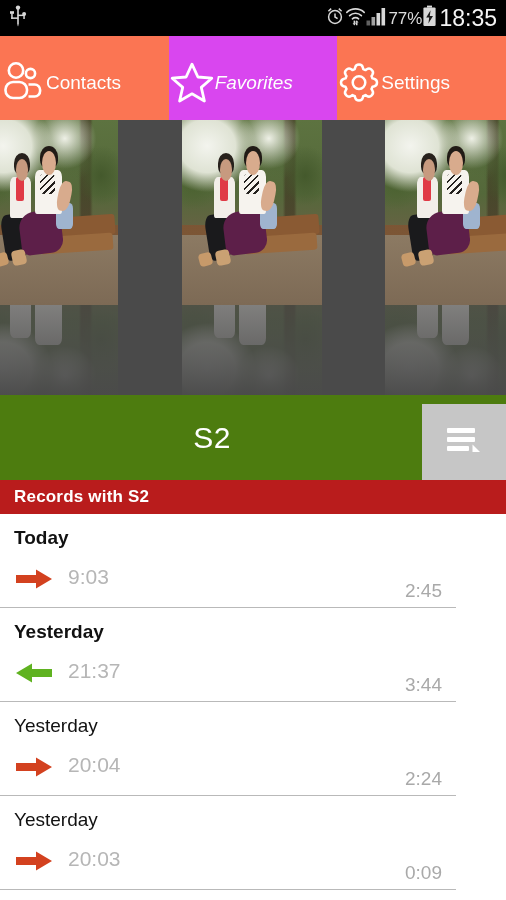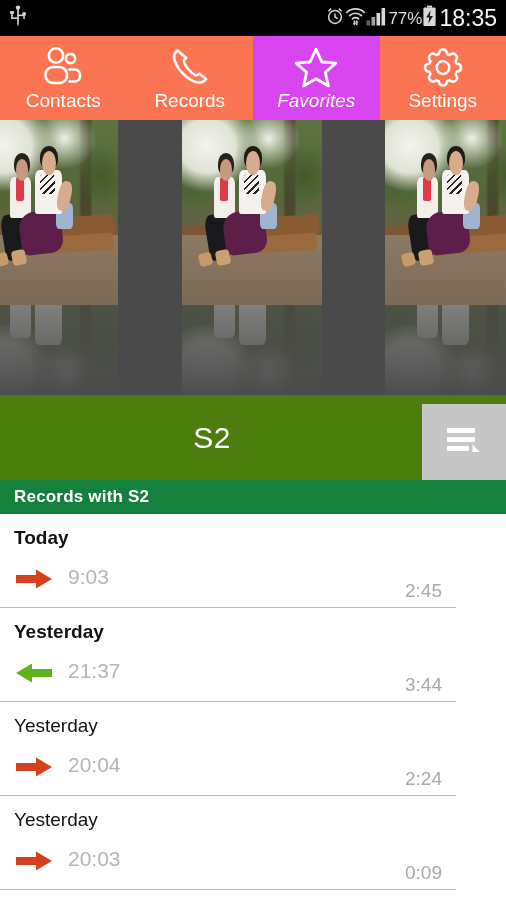--- a/index.html
+++ b/index.html
@@ -22,21 +22,21 @@
   .sb-ico{display:block;}
   .sb-batt-pct{font-size:17px;letter-spacing:0px;color:#dcdcdc;line-height:1;}
   .sb-clock{font-size:23px;color:#f5f5f5;line-height:1;letter-spacing:0px;margin-left:2px;}
 
   
   .tabbar{
     position:absolute;left:0;top:36px;width:506px;height:84px;
     background:#fb7553;display:flex;
   }
   .tab{
-    flex:1 1 0;display:flex;flex-direction:column;align-items:center;
+    flex:1 1 0;display:flex;flex-direction:row;align-items:center;
     justify-content:flex-start;padding-top:8px;position:relative;
   }
   .tab.active{background:#d946ef;font-style:italic;}
   .tab-ico{height:46px;display:flex;align-items:center;justify-content:center;}
   .tab-label{
     font-size:19px;color:#ffffff;line-height:1;margin-top:1px;
     text-shadow:0 0 1px rgba(0,0,0,.06);
   }
 
   
@@ -115,21 +115,21 @@
     color:#ffffff;font-size:30px;letter-spacing:.5px;
   }
   .menu-btn{
     position:absolute;right:0;top:9px;width:84px;height:76px;
     background:#c6c6c6;display:flex;align-items:center;justify-content:center;
   }
 
   
   .sect{
     position:absolute;left:0;top:480px;width:506px;height:34px;
-    background:#15803d;display:flex;align-items:center;
+    background:#b91c1c;display:flex;align-items:center;
   }
   .sect-label{
     color:#ffffff;font-size:17px;font-weight:bold;padding-left:14px;letter-spacing:.2px;
   }
 
   
   .list{position:absolute;left:0;top:514px;width:456px;height:386px;background:#ffffff;}
   .rec{position:relative;height:94px;box-sizing:border-box;border-bottom:1px solid #b9b9b9;}
   .rec-day{
     position:absolute;left:14px;top:13px;font-size:19px;color:#111111;
@@ -223,28 +223,20 @@
             <circle cx="16" cy="9.5" r="7.2"></circle>
             <circle cx="30.5" cy="12.5" r="4.6"></circle>
             <rect x="5.5" y="21" width="21.5" height="16" rx="7.6"></rect>
             <path d="M28.5 23.5h6.2a5.4 5.4 0 0 1 5.4 5.4v1.2a5.4 5.4 0 0 1-5.4 5.4h-6.2"></path>
           </g>
         </svg>
       </span>
       <span class="tab-label">Contacts</span>
     </div>
 
-    <div class="tab">
-      <span class="tab-ico">
-        <svg width="44" height="42" viewBox="0 0 44 42">
-          <path d="M9.5 4.5c-3.4 2.4-4.3 6.1-2.6 10.6 1.9 5.2 6.1 11 11.3 15.4 5.1 4.3 10.2 6.4 14.3 6 2.4-.3 4.3-1.5 5.6-3.6l-6.6-5.2c-1.4 1.6-2.9 2-4.6 1.1-2-1-4.8-3.4-7-6.1-2.1-2.6-3.6-5.3-3.8-7.1-.2-1.6.4-2.8 2.1-3.7z" fill="none" stroke="#ffffff" stroke-width="2.6" stroke-linejoin="round"></path>
-        </svg>
-      </span>
-      <span class="tab-label">Records</span>
-    </div>
 
     <div class="tab active">
       <span class="tab-ico">
         <svg width="46" height="42" viewBox="0 0 46 42">
           <path d="M23 3.2 28.9 16.0 42.8 17.2 32.3 26.4 35.4 40.0 23 32.8 10.6 40.0 13.7 26.4 3.2 17.2 17.1 16.0Z" fill="none" stroke="#ffffff" stroke-width="2.8" stroke-linejoin="round"></path>
         </svg>
       </span>
       <span class="tab-label">Favorites</span>
     </div>
 

